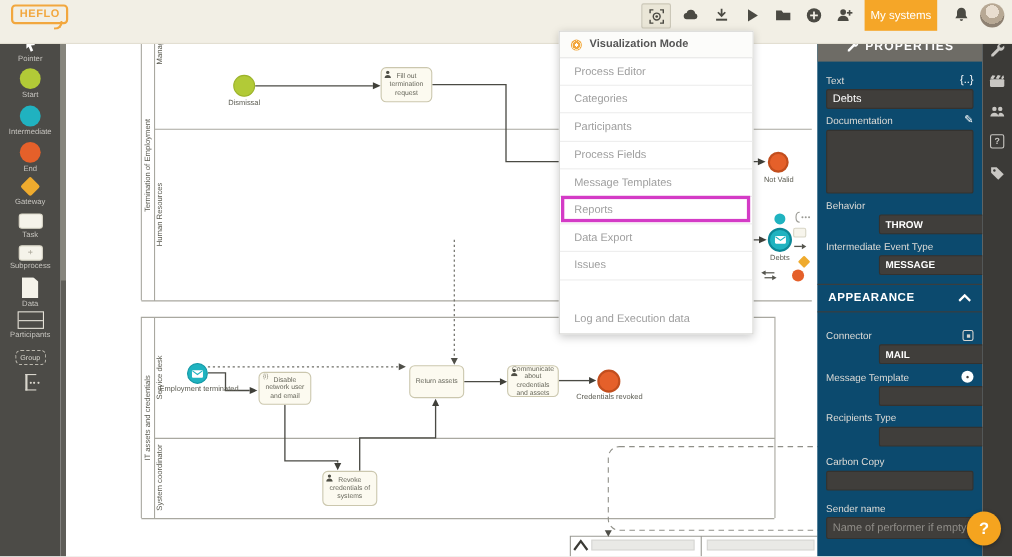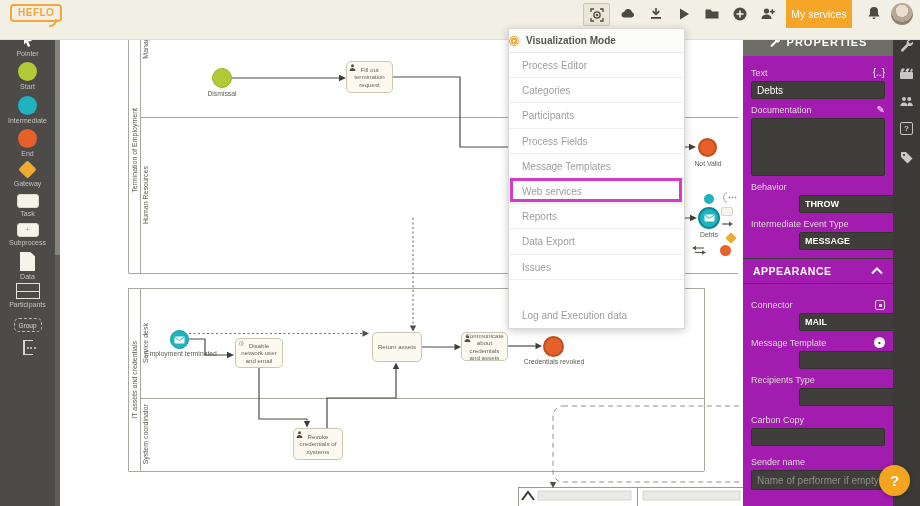--- a/index.html
+++ b/index.html
@@ -55,29 +55,29 @@
   .task .person{position:absolute;left:2px;top:2px;}
   .marker{position:absolute;left:3px;top:1px;font-size:5.5px;color:#8a8878;}
   .event{position:absolute;border-radius:50%;z-index:3;display:flex;align-items:center;justify-content:center;}
   .nlabel{position:absolute;font-size:6.8px;color:#5c5c52;text-align:center;line-height:1.1;z-index:3;}
   .mini{position:absolute;z-index:4;}
 
   
   #menu{position:absolute;left:508px;top:28px;width:177px;background:#fff;border:1px solid #d9d9d6;
         box-shadow:0 2px 8px rgba(0,0,0,.22);z-index:45;}
   #menu-header{height:24px;background:#fcfcfa;border-bottom:1px solid #e6e6e6;display:flex;align-items:center;
-        gap:7px;font-size:10px;font-weight:bold;color:#555;}
+        gap:7px;padding-left:10px;font-size:10px;font-weight:bold;color:#555;}
   .sunburst{width:10px;height:10px;border-radius:50%;
         background:radial-gradient(circle,#fff 0 1.5px,#f2a73e 1.5px 3.5px,#fbe3b5 3.5px 4.2px,#f2a73e 4.2px);}
   .mitem{height:25.2px;line-height:25.2px;padding-left:13px;font-size:10px;color:#9e9e9e;
          border-bottom:1px solid #ededed;}
   #menu-highlight{position:absolute;left:1px;top:149px;width:172px;height:24px;border:3px solid #d43bc6;z-index:46;}
 
   
-  #panel{position:absolute;left:743px;top:28px;width:150px;height:478px;background:#a21caf;z-index:35;
+  #panel{position:absolute;left:743px;top:28px;width:150px;height:478px;background:#0c4a6e;z-index:35;
          color:#e6e4df;overflow:hidden;}
   #panel-header{height:28px;background:#6e6c66;display:flex;align-items:center;justify-content:center;gap:6px;
          font-size:11px;font-weight:bold;letter-spacing:1px;color:#fff;}
   #panel-body{padding:6px 8px 0 8px;}
   .plabel-row{display:flex;align-items:center;justify-content:space-between;margin-top:6px;}
   .plab{font-size:9px;color:#dddbd6;}
   .picon{font-size:10px;color:#fff;line-height:1;}
   .pinput,.psel,.ptext{width:100%;background:#403e3b;border:1px solid #34322f;border-radius:2px;color:#fff;}
   .pinput{height:18px;font-size:10px;padding:0 5px;margin-top:3px;font-family:"Liberation Sans",sans-serif;}
   .pinput::placeholder{color:#8f8d88;}
@@ -318,21 +318,20 @@
   <div id="menu">
     <div id="menu-header">
       <span class="sunburst"></span>
       <span>Visualization Mode</span>
     </div>
     <div class="mitem">Process Editor</div>
     <div class="mitem">Categories</div>
     <div class="mitem">Participants</div>
     <div class="mitem">Process Fields</div>
     <div class="mitem">Message Templates</div>
-    <div class="mitem">Web services</div>
     <div class="mitem">Reports</div>
     <div class="mitem">Data Export</div>
     <div class="mitem">Issues</div>
     <div class="mitem" style="border-bottom:none;margin-top:23px;">Log and Execution data</div>
     <div id="menu-highlight"></div>
   </div>
 
   <div id="topbar">
     <div id="logo"><span>HEFLO</span><span class="hook"></span></div>
 
@@ -377,21 +376,21 @@
       <svg width="16" height="16" viewBox="0 0 16 16">
           <g fill="#4b4a43">
             <circle cx="6.5" cy="5" r="2.6"></circle>
             <path d="M1.5 13c0-3 2.4-4.6 5-4.6s5 1.6 5 4.6z"></path>
             <rect x="11.6" y="3.2" width="1.5" height="5"></rect>
             <rect x="9.9" y="4.9" width="5" height="1.5"></rect>
           </g>
         </svg>
     </div>
     <div id="company-btn">
-        <span>My services</span>
+        <span>My systems</span>
       </div>
     <div class="tbicon" style="left:866px;top:5px;">
       <svg width="16" height="16" viewBox="0 0 16 16">
           <g fill="#4b4a43">
             <path d="M8 2a4 4 0 0 1 4 4v3l1.5 2.5h-11L4 9V6a4 4 0 0 1 4-4z"></path>
             <path d="M6.5 12.5a1.5 1.5 0 0 0 3 0z"></path>
           </g>
         </svg>
     </div>
     <div id="avatar"></div>

